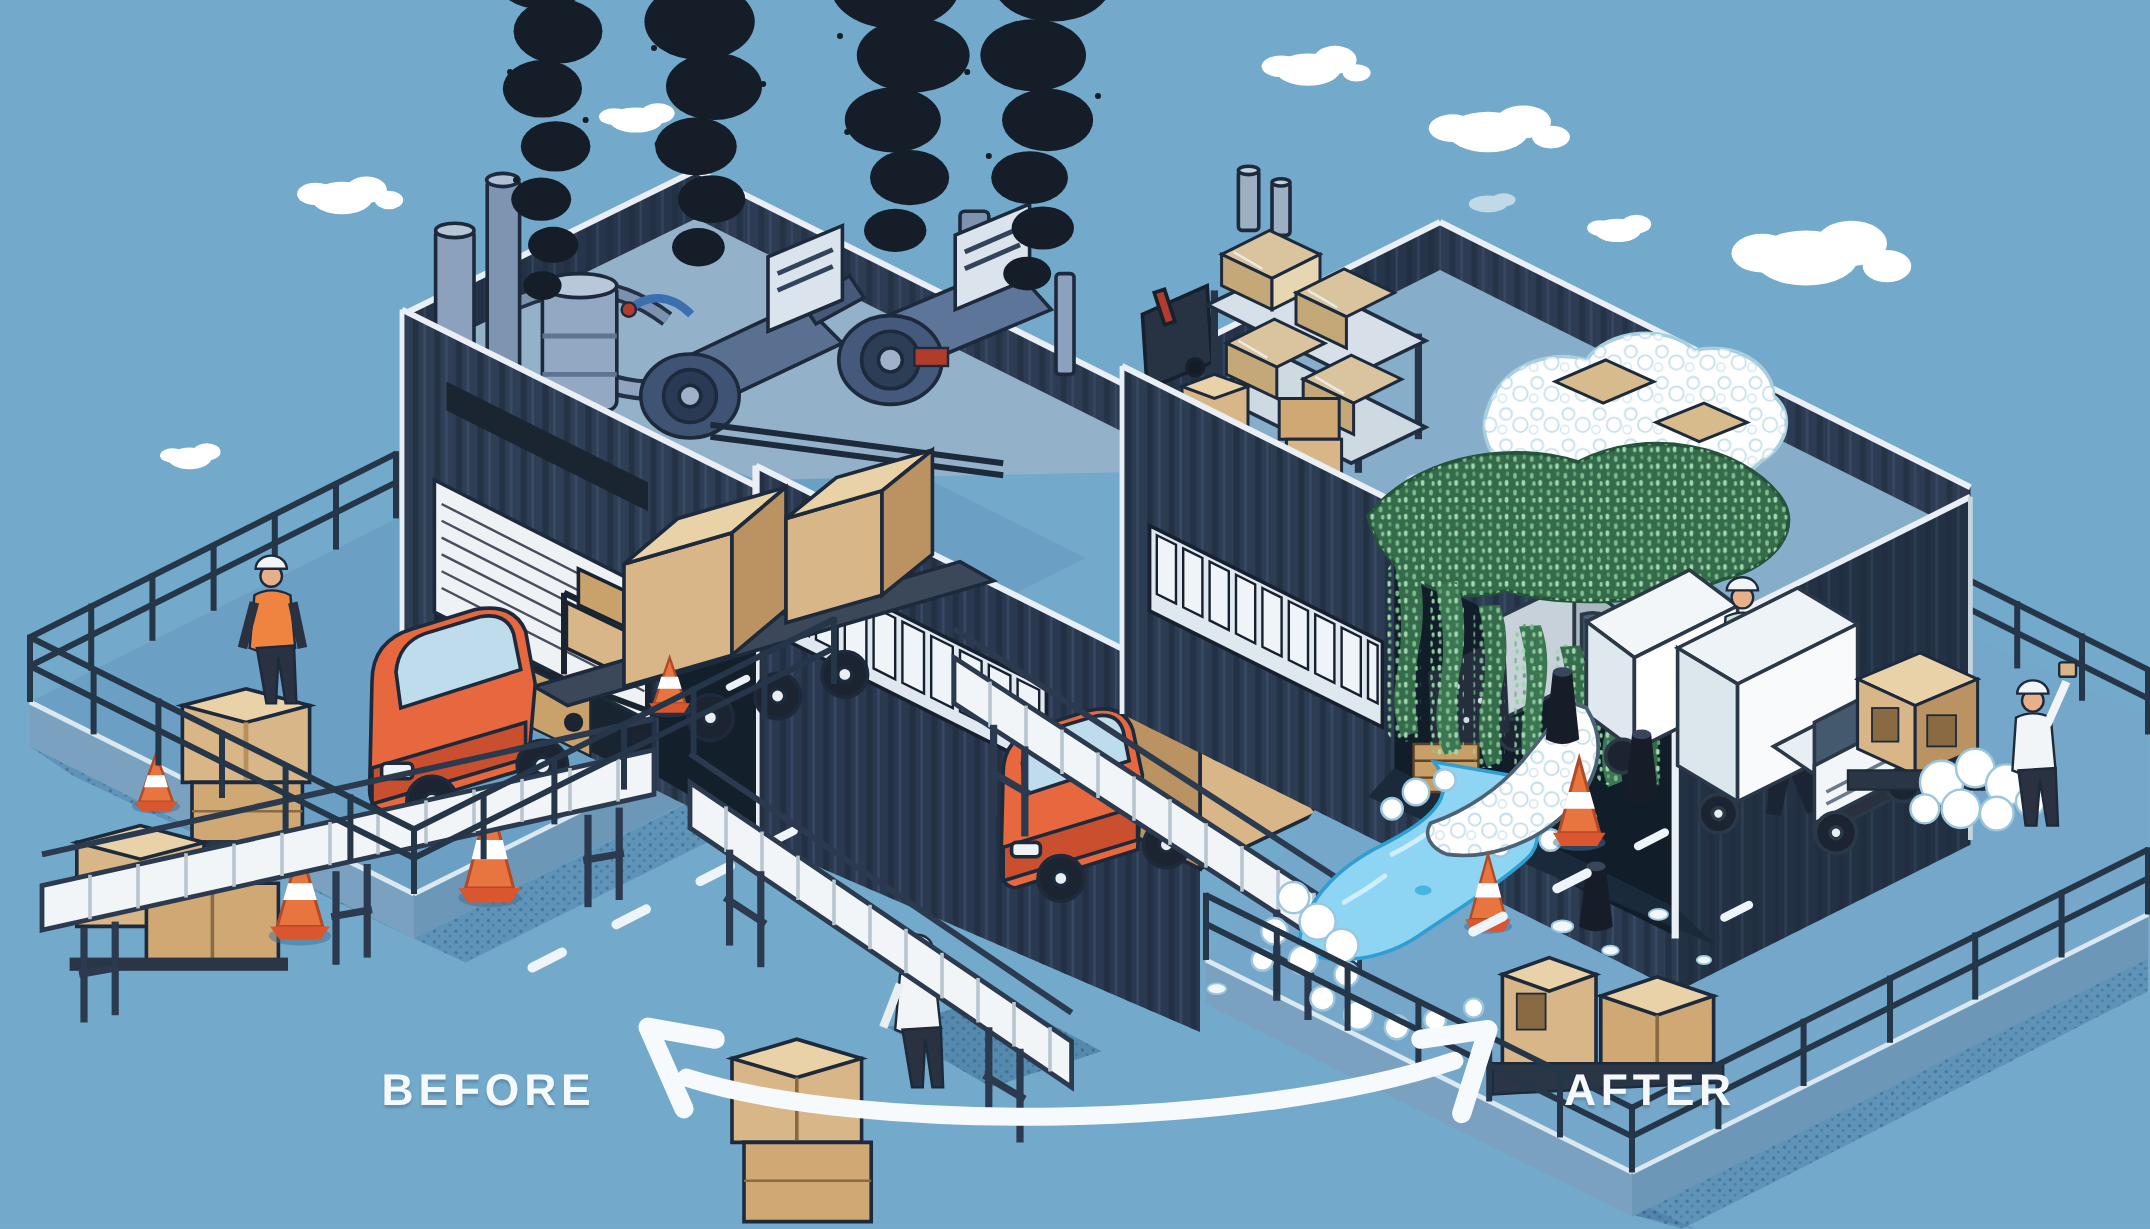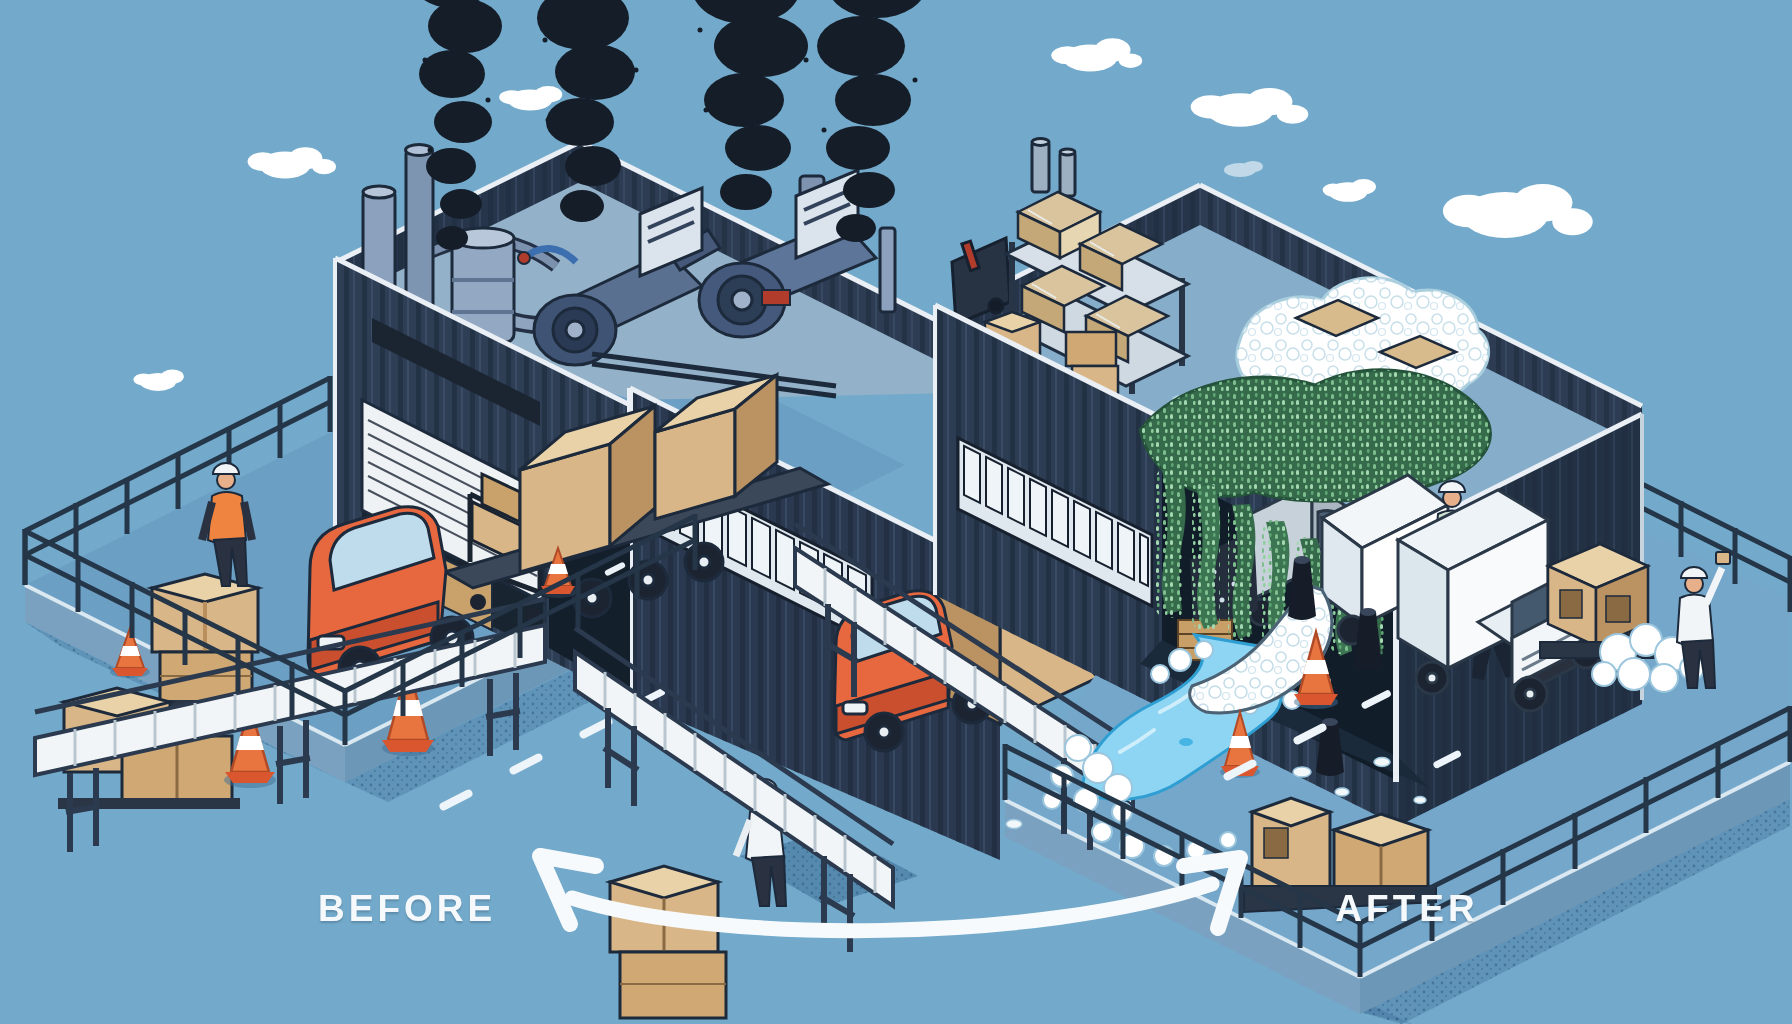--- a/index.html
+++ b/index.html
@@ -1,20 +1,20 @@
 <!DOCTYPE html>
 <html><head>
 <meta charset="utf-8">
 <style>
   html,body{margin:0;padding:0;background:#73aacb;}
   .stage{position:relative;width:1792px;height:1024px;overflow:hidden;font-family:"Liberation Sans",sans-serif;}
   .stage svg{position:absolute;left:0;top:0;}
   .scene-label{position:absolute;color:#f6f9fb;font-weight:700;font-size:37px;letter-spacing:4px;text-shadow:0 2px 2px rgba(30,50,70,.25);}
   #lbl-before{left:318px;top:888px;width:160px;text-align:center;}
-  #lbl-after{left:1300px;top:888px;width:150px;text-align:center;margin-left:32px;}
+  #lbl-after{left:1300px;top:888px;width:150px;text-align:center;}
 </style>
 </head>
 <body>
 
 <div class="stage">
 <svg width="1792" height="1024" viewBox="0 0 1792 1024">
   <defs>
     <pattern id="corrA" width="18" height="18" patternUnits="userSpaceOnUse">
       <rect width="18" height="18" fill="none"></rect>
       <rect x="2" width="5" height="18" fill="#1f2c3f" opacity=".8"></rect>

